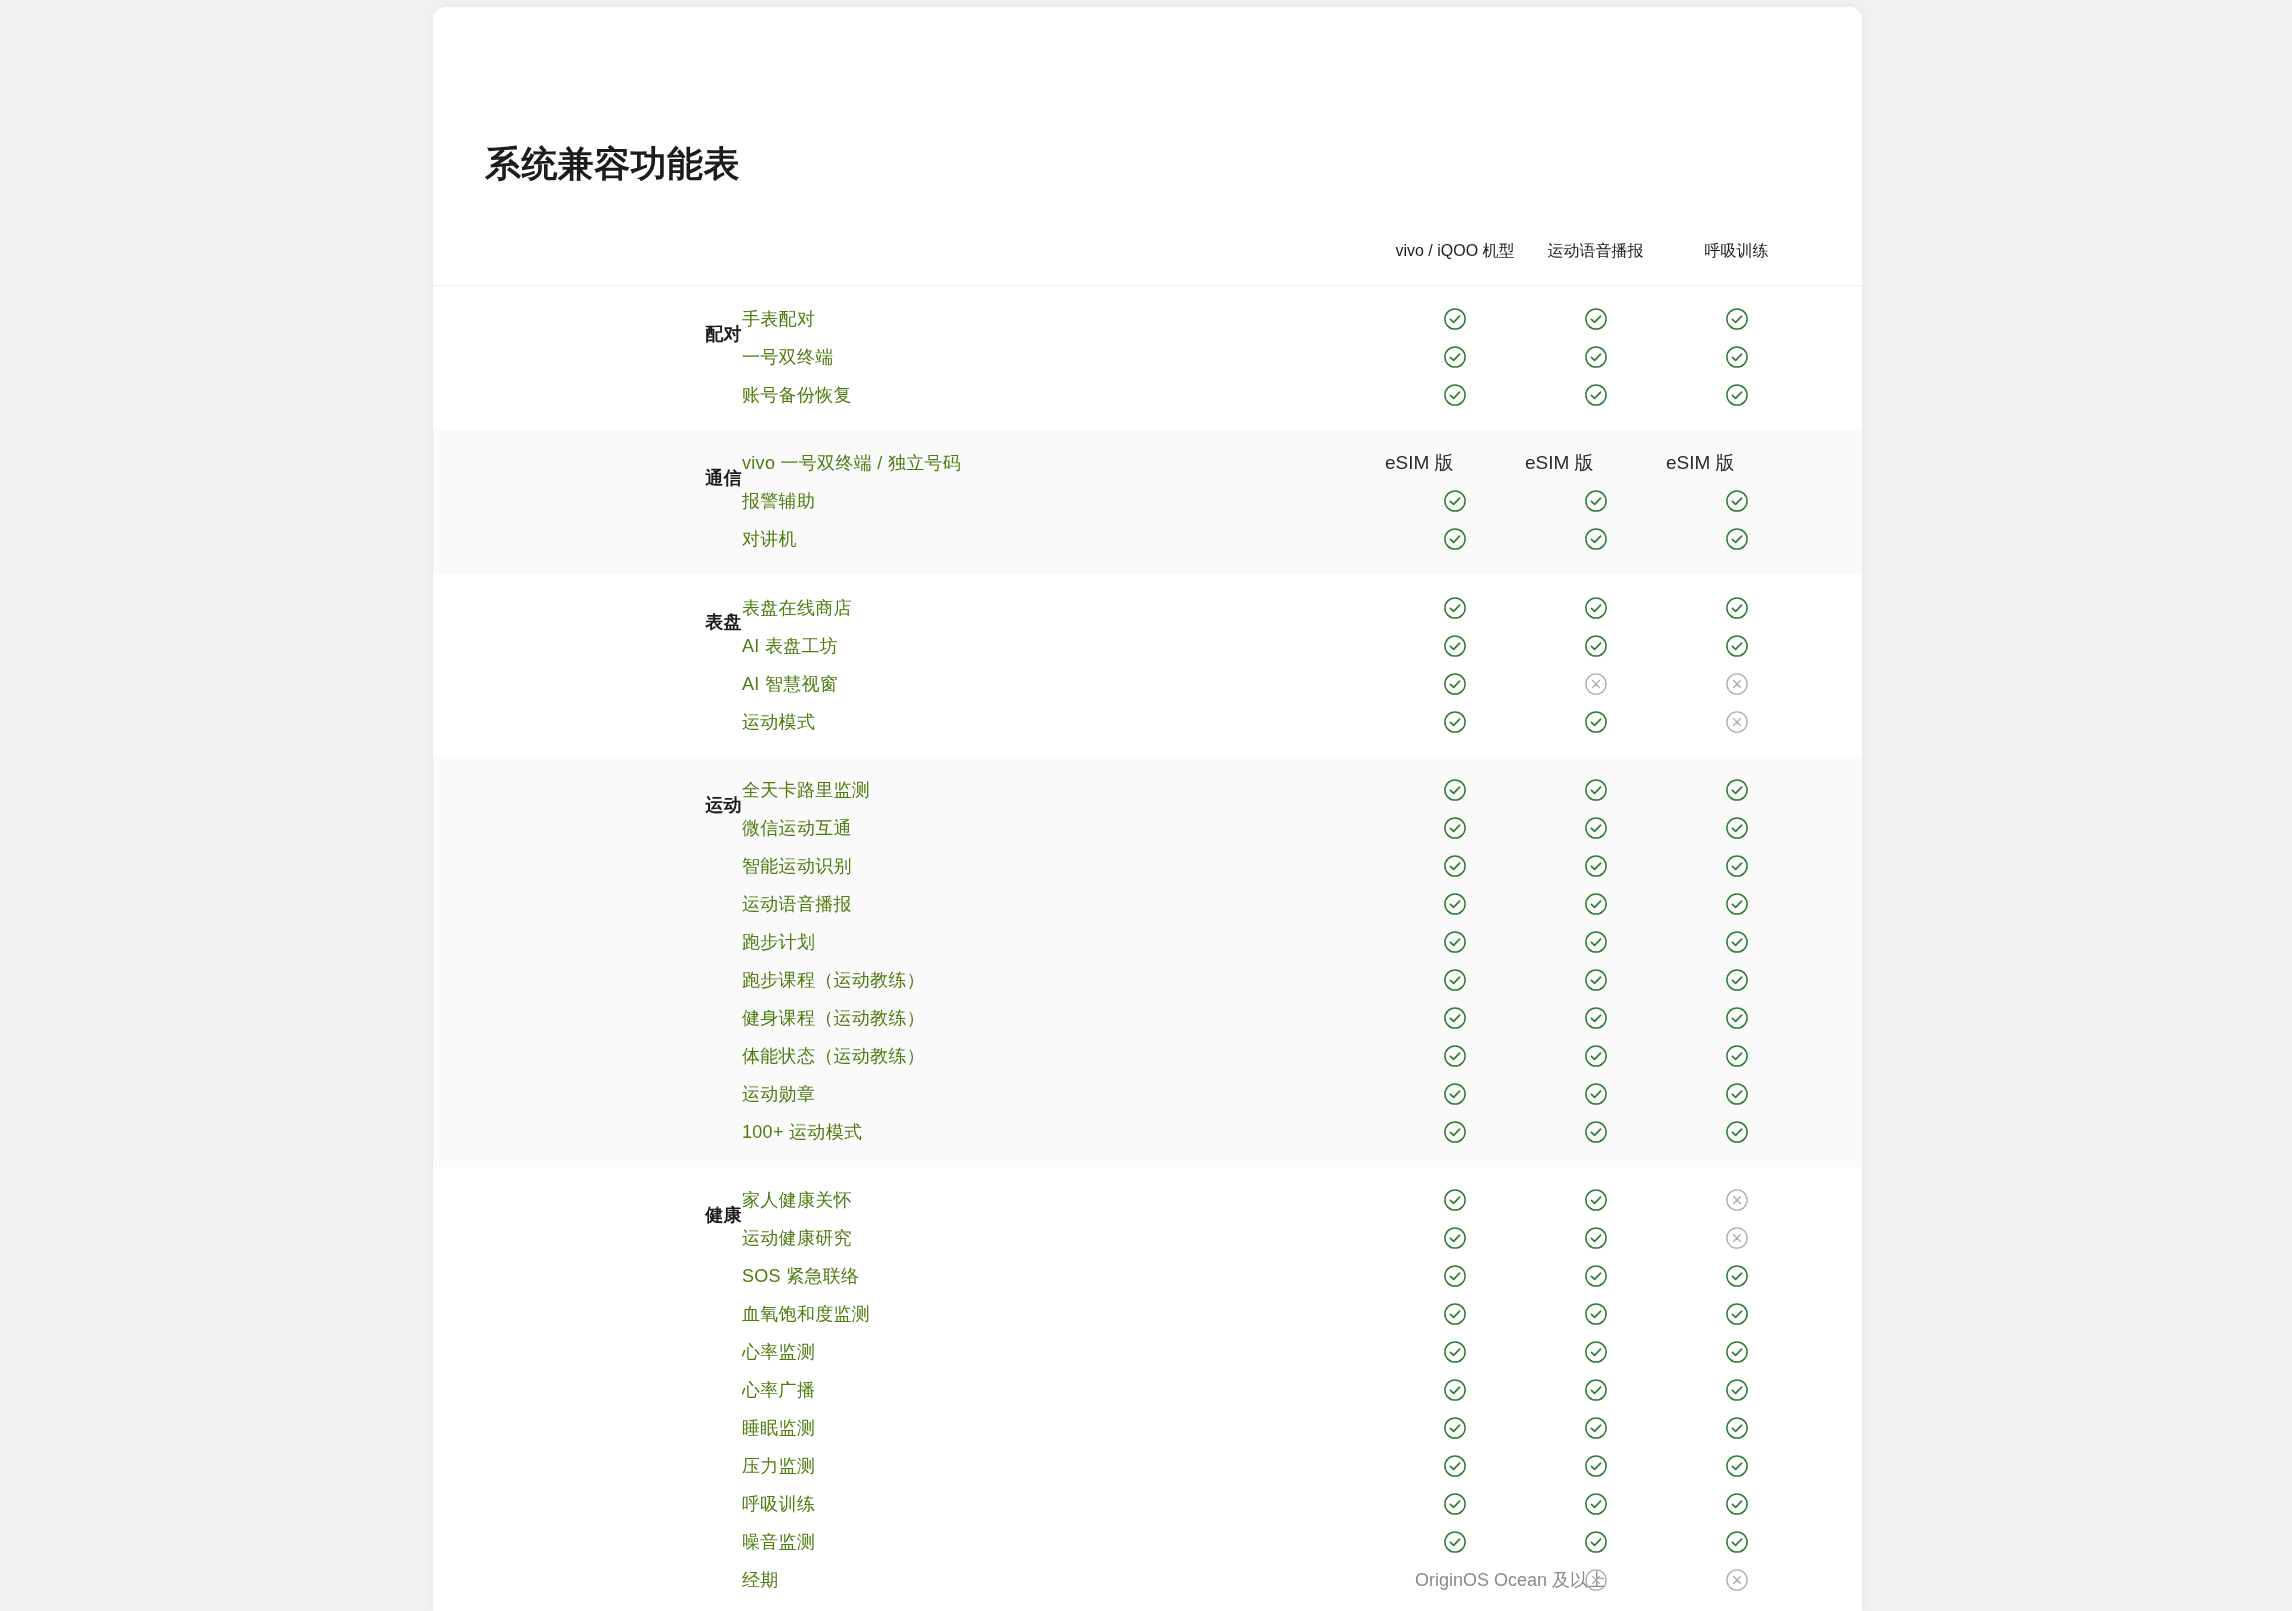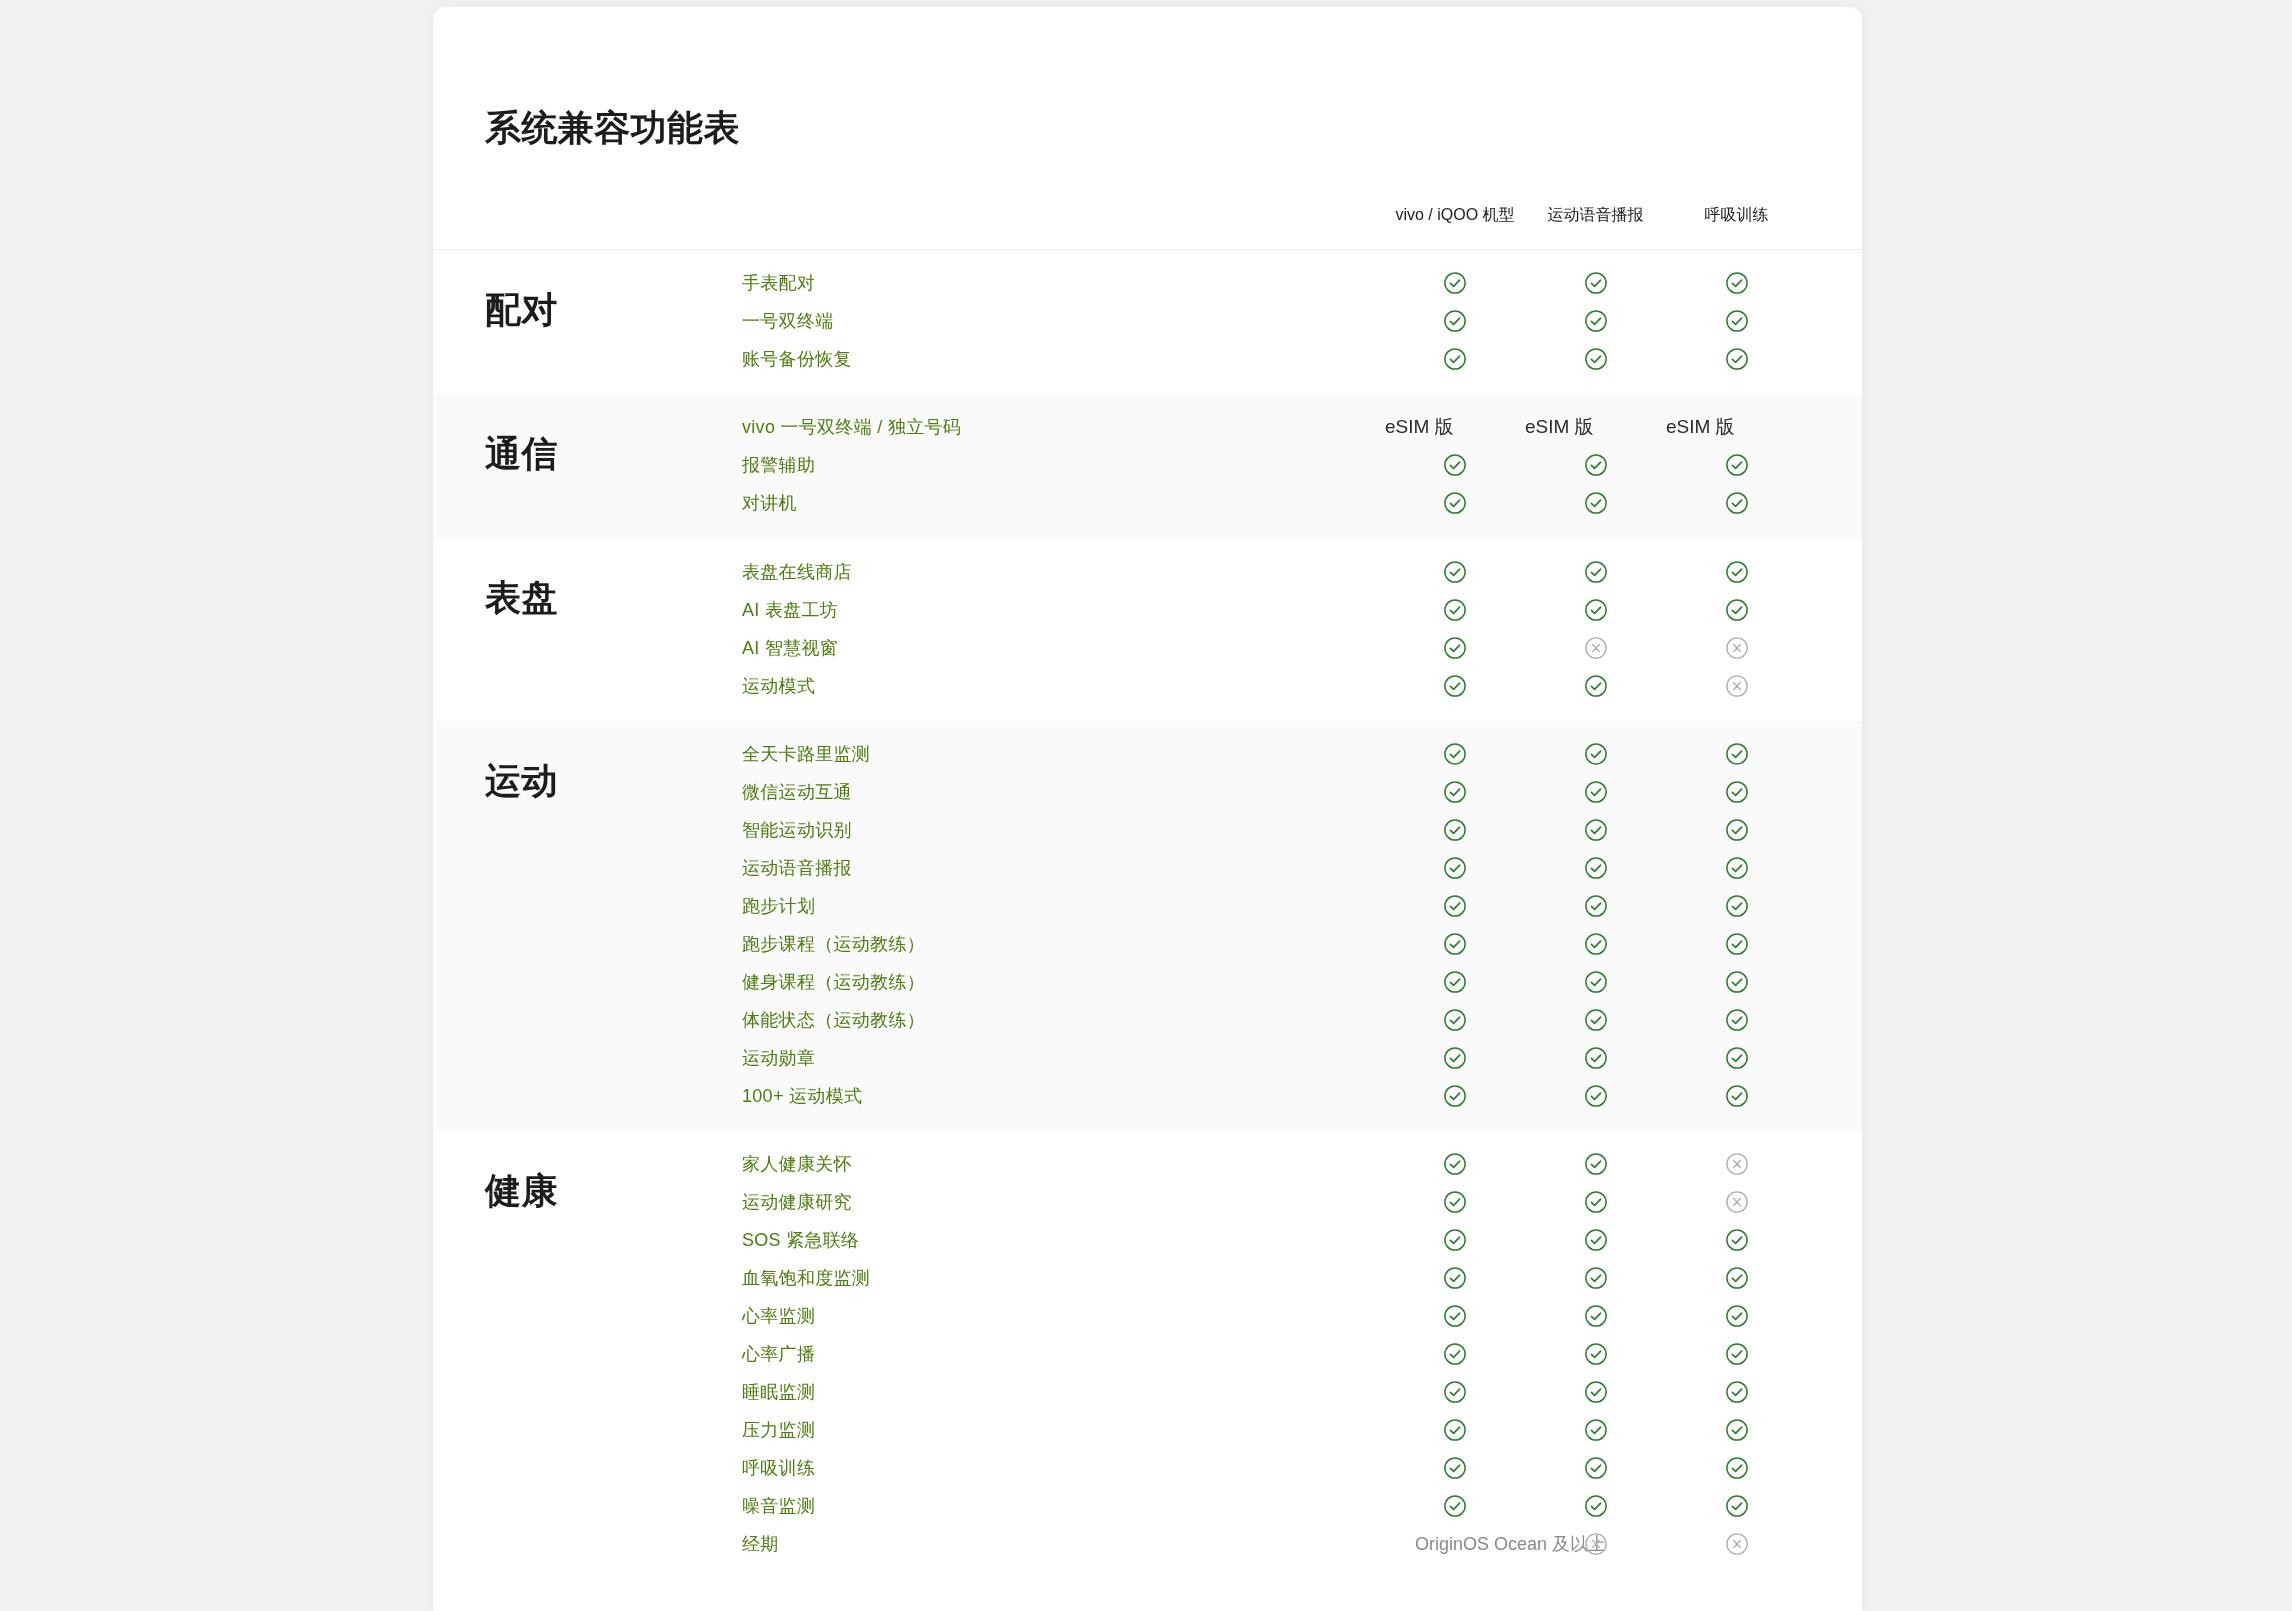--- a/index.html
+++ b/index.html
@@ -35,20 +35,21 @@
     padding: 0 0 0 0;
   }
 
   .page-title {
     font-size: 36px;
     font-weight: 700;
     color: #1c1c1c;
     letter-spacing: 0.4px;
     padding: 99px 0 0 52px;
     line-height: 1.2;
+    margin-top: 36px;
   }
 
   
   .tbl {
     margin-top: 56px;
     width: 100%;
     border-collapse: collapse;
     table-layout: fixed;
   }
 
@@ -76,26 +77,27 @@
   thead tr.head-row th.lead-pad { border-bottom: 1.8px solid #ededed; }
 
   tbody tr td {
     padding: 0;
     vertical-align: middle;
   }
 
   .sect-shade td { background: #fafafa; }
 
   .cat-cell {
-    font-size: 36px;
+    font-size: 18px;
     font-weight: 700;
     color: #1c1c1c;
     padding-left: 52px;
     vertical-align: top;
     letter-spacing: 0.4px;
+    text-align: right;
   }
   .cat-cell .cat-inner { padding-top: 21.5px; }
 
   .feat-cell {
     font-size: 18px;
     font-weight: 400;
     color: #4d7c0f;
     height: 38px;
     line-height: 38px;
     white-space: nowrap;

